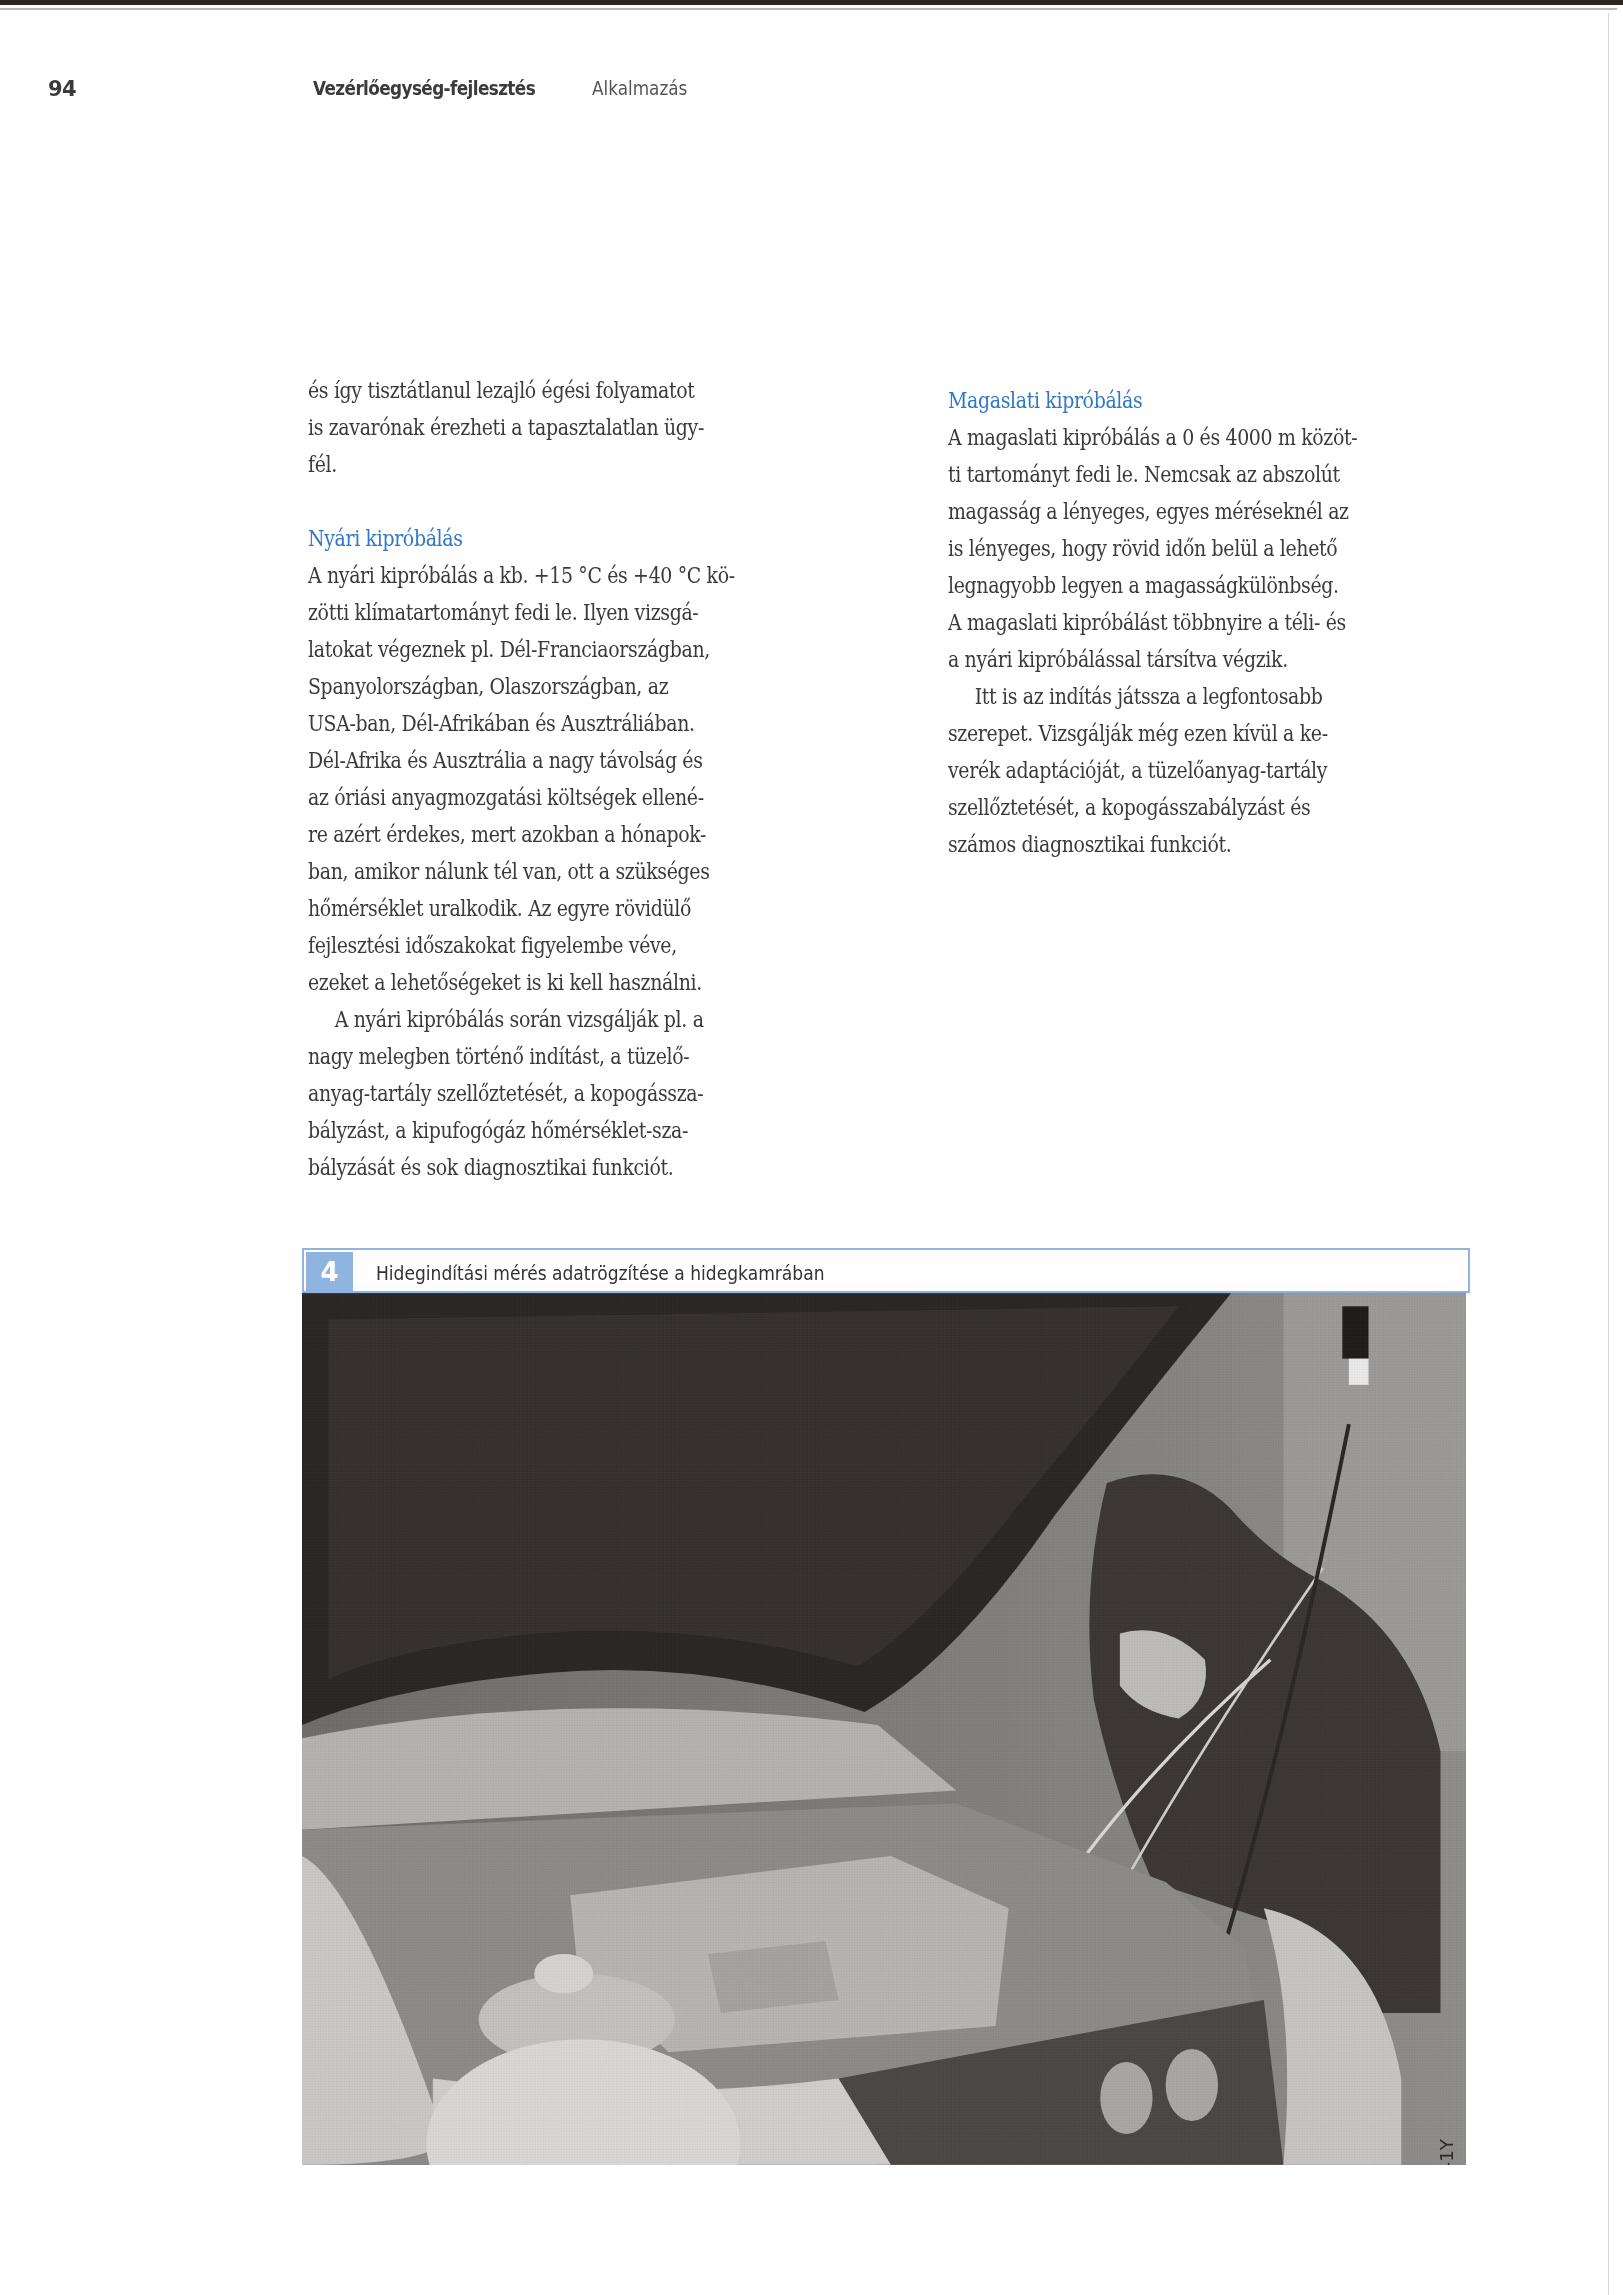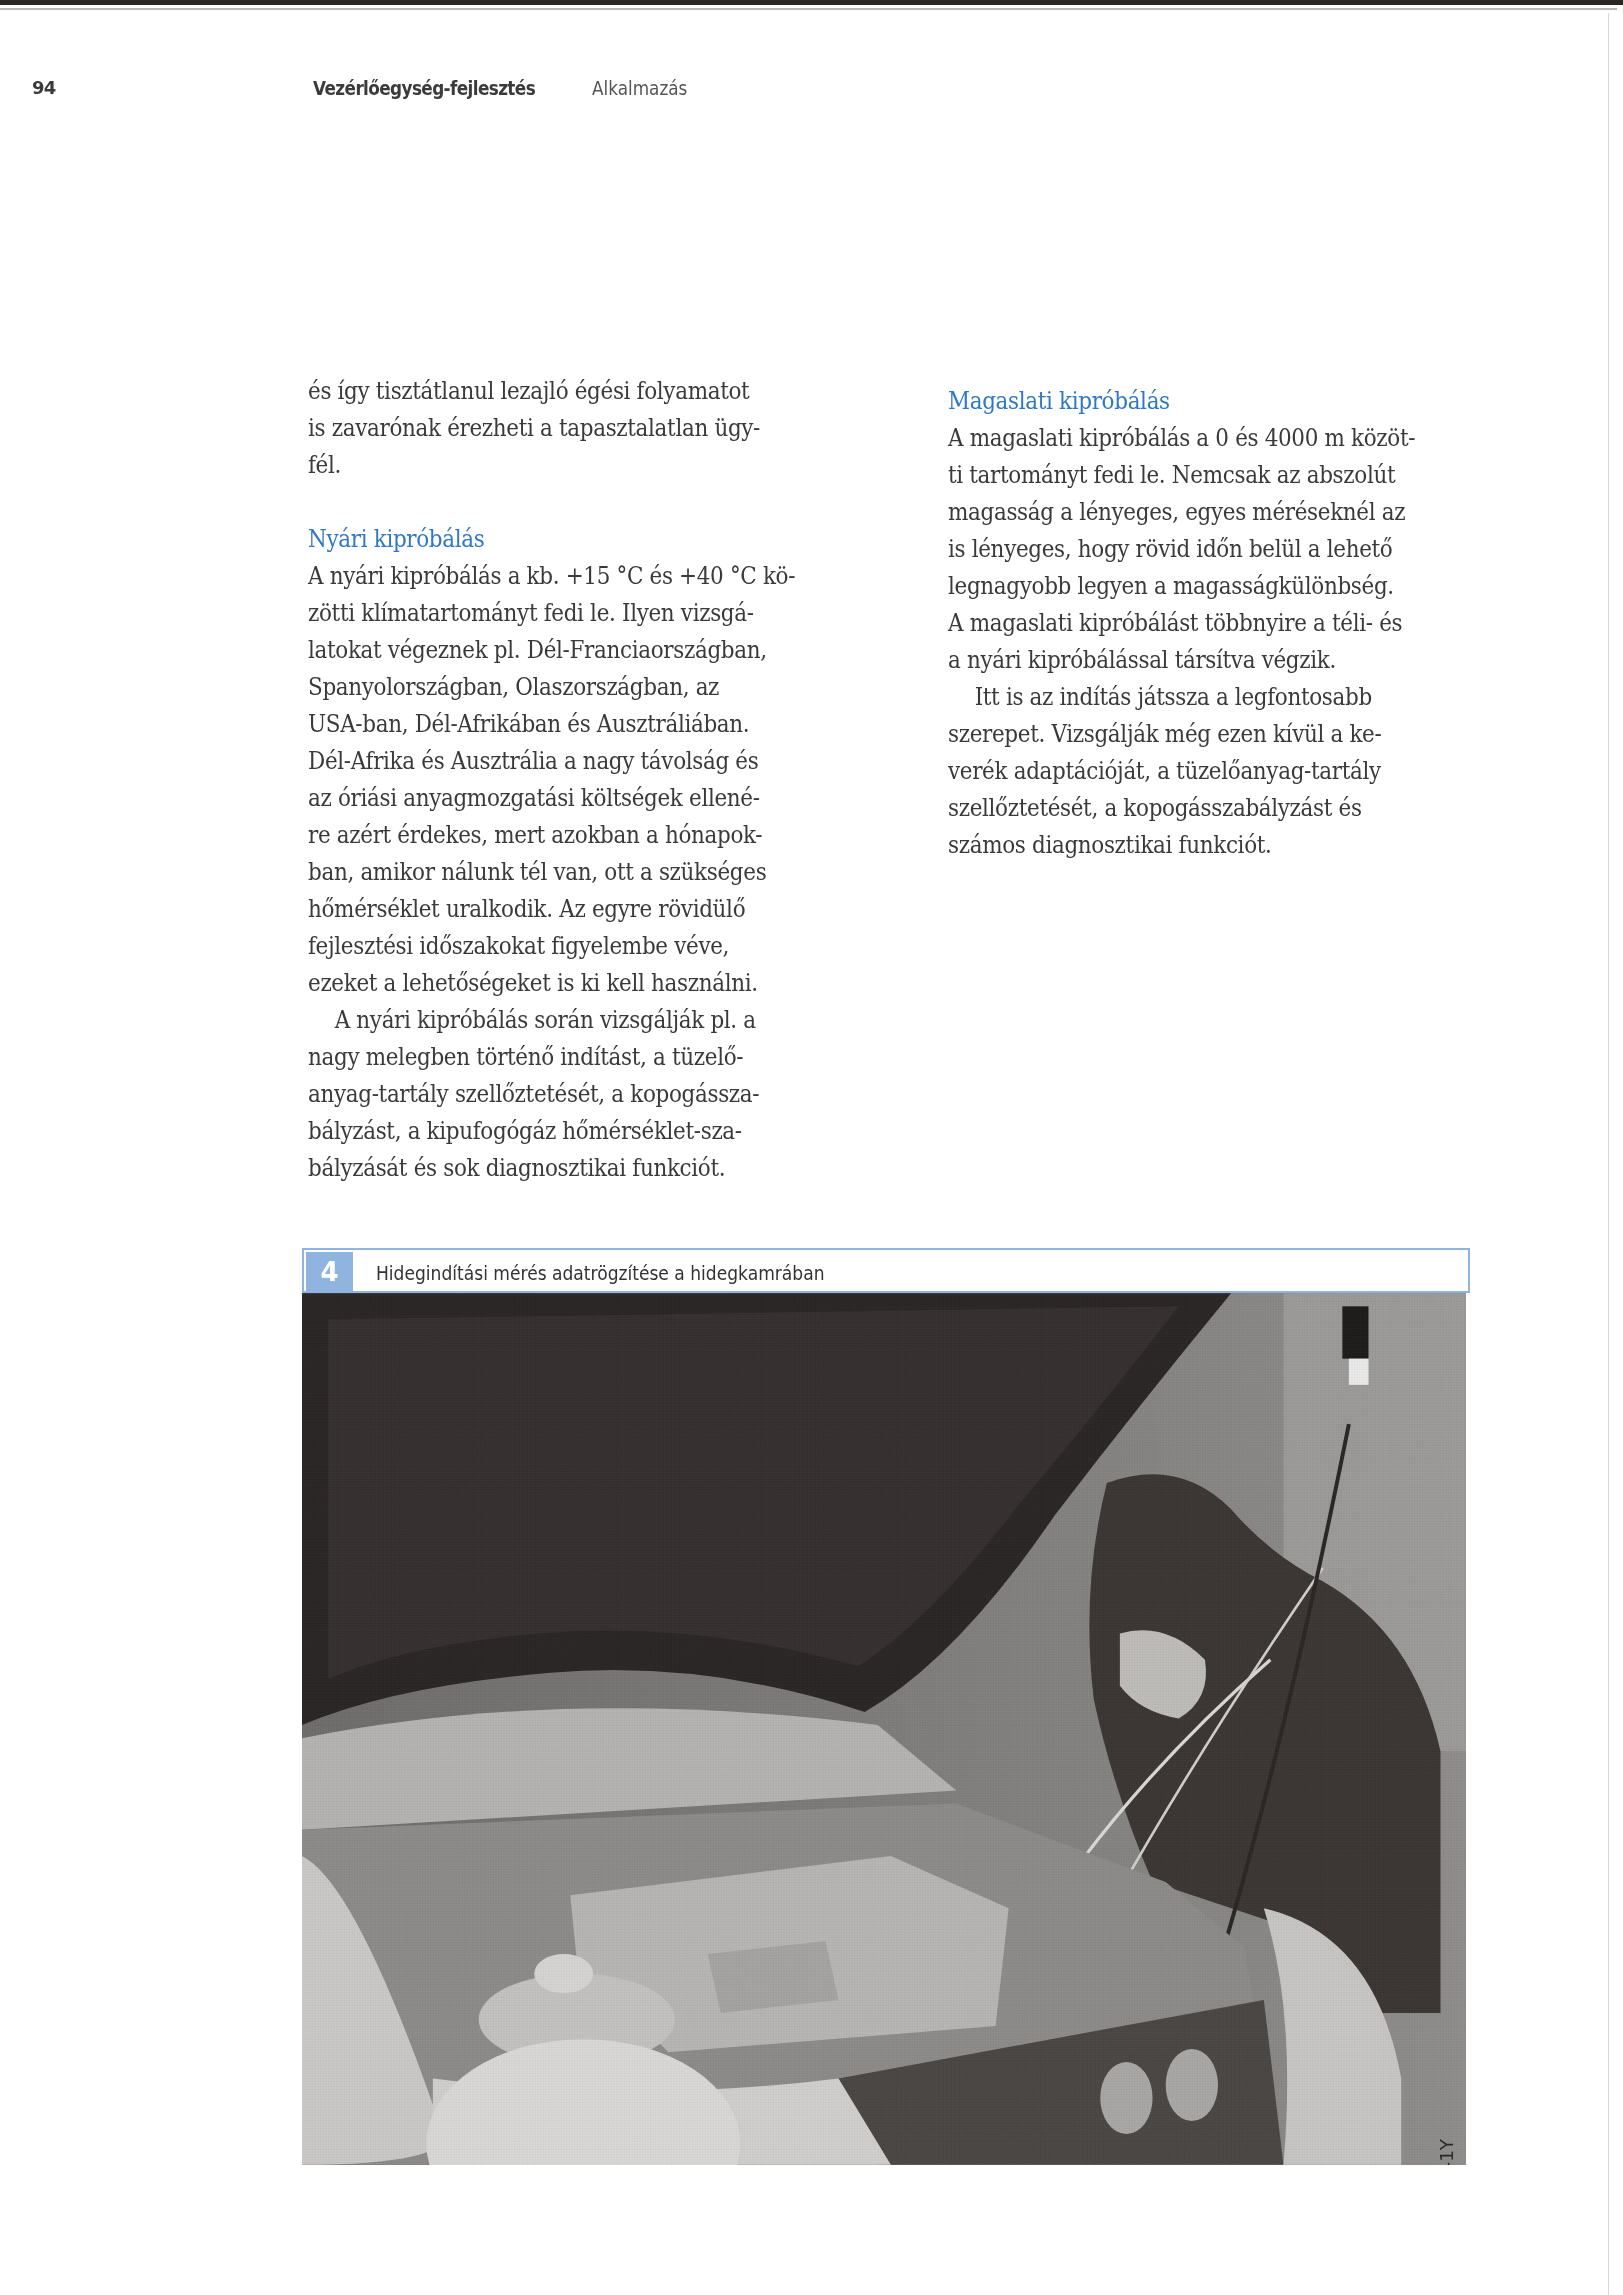--- a/index.html
+++ b/index.html
@@ -2,25 +2,25 @@
 <html style="font-size:10.5px"><head>
 <meta charset="utf-8">
 <style>
   html, body { margin:0; padding:0; }
   body { width:1623px; height:2295px; background:#ffffff; position:relative; overflow:hidden; }
   .scanband { position:absolute; left:0; top:0; width:1623px; height:5.2px; background:#2a2624; }
   .scanline { position:absolute; left:0; top:7.9px; width:1617px; height:2px; background:#9a9a9a; opacity:.7; }
   .rightedge { position:absolute; left:1608px; top:13px; width:1.3px; height:2282px; background:#d6d6d6; }
 
   .header { position:absolute; top:77px; left:0; width:1623px; height:33px; font-family:"DejaVu Sans", sans-serif; color:#3b3b3b; }
-  .pnum { position:absolute; left:32px; top:0; font-size:18px; font-weight:bold; letter-spacing:-0.7px; }
+  .pnum { position:absolute; left:48px; top:0; font-size:21px; font-weight:bold; letter-spacing:-0.7px; }
   .chap { position:absolute; left:313px; top:0; font-size:19.6px; font-weight:bold; letter-spacing:-0.7px; transform:scaleX(.86); transform-origin:left; }
   .sect { position:absolute; left:592px; top:0; font-size:19.6px; color:#555; transform:scaleX(.86); transform-origin:left; }
 
-  .col { position:absolute; font-family:"DejaVu Serif", serif; font-size:25px; line-height:37px; color:#3a3a3a; letter-spacing:-0.4px; }
+  .col { position:absolute; font-family:"DejaVu Serif", serif; font-size:22px; line-height:37px; color:#3a3a3a; letter-spacing:-0.4px; }
   .col .ln { display:block; white-space:nowrap; transform:scaleX(.86); transform-origin:left; }
   .col .ln.ind { padding-left:31px; }
   .col .h { color:#2f78c8; display:block; white-space:nowrap; transform:scaleX(.86); transform-origin:left; }
   .col .gap { display:block; height:37px; }
   .left { left:308px; top:372px; width:576px; }
   .right { left:948px; top:382px; width:589px; }
 
   .fig { position:absolute; left:302px; top:1248px; width:1166px; height:916px; }
   .capbar { position:absolute; left:0; top:0; width:1164px; height:41px; border:2px solid #8fb4e0; background:#fff; }
   .capnum { position:absolute; left:2px; top:2px; width:47px; height:41px; background:#8fb4e0; color:#fff; font-family:"DejaVu Sans", sans-serif; font-weight:bold; font-size:26px; line-height:41px; text-align:center; }

